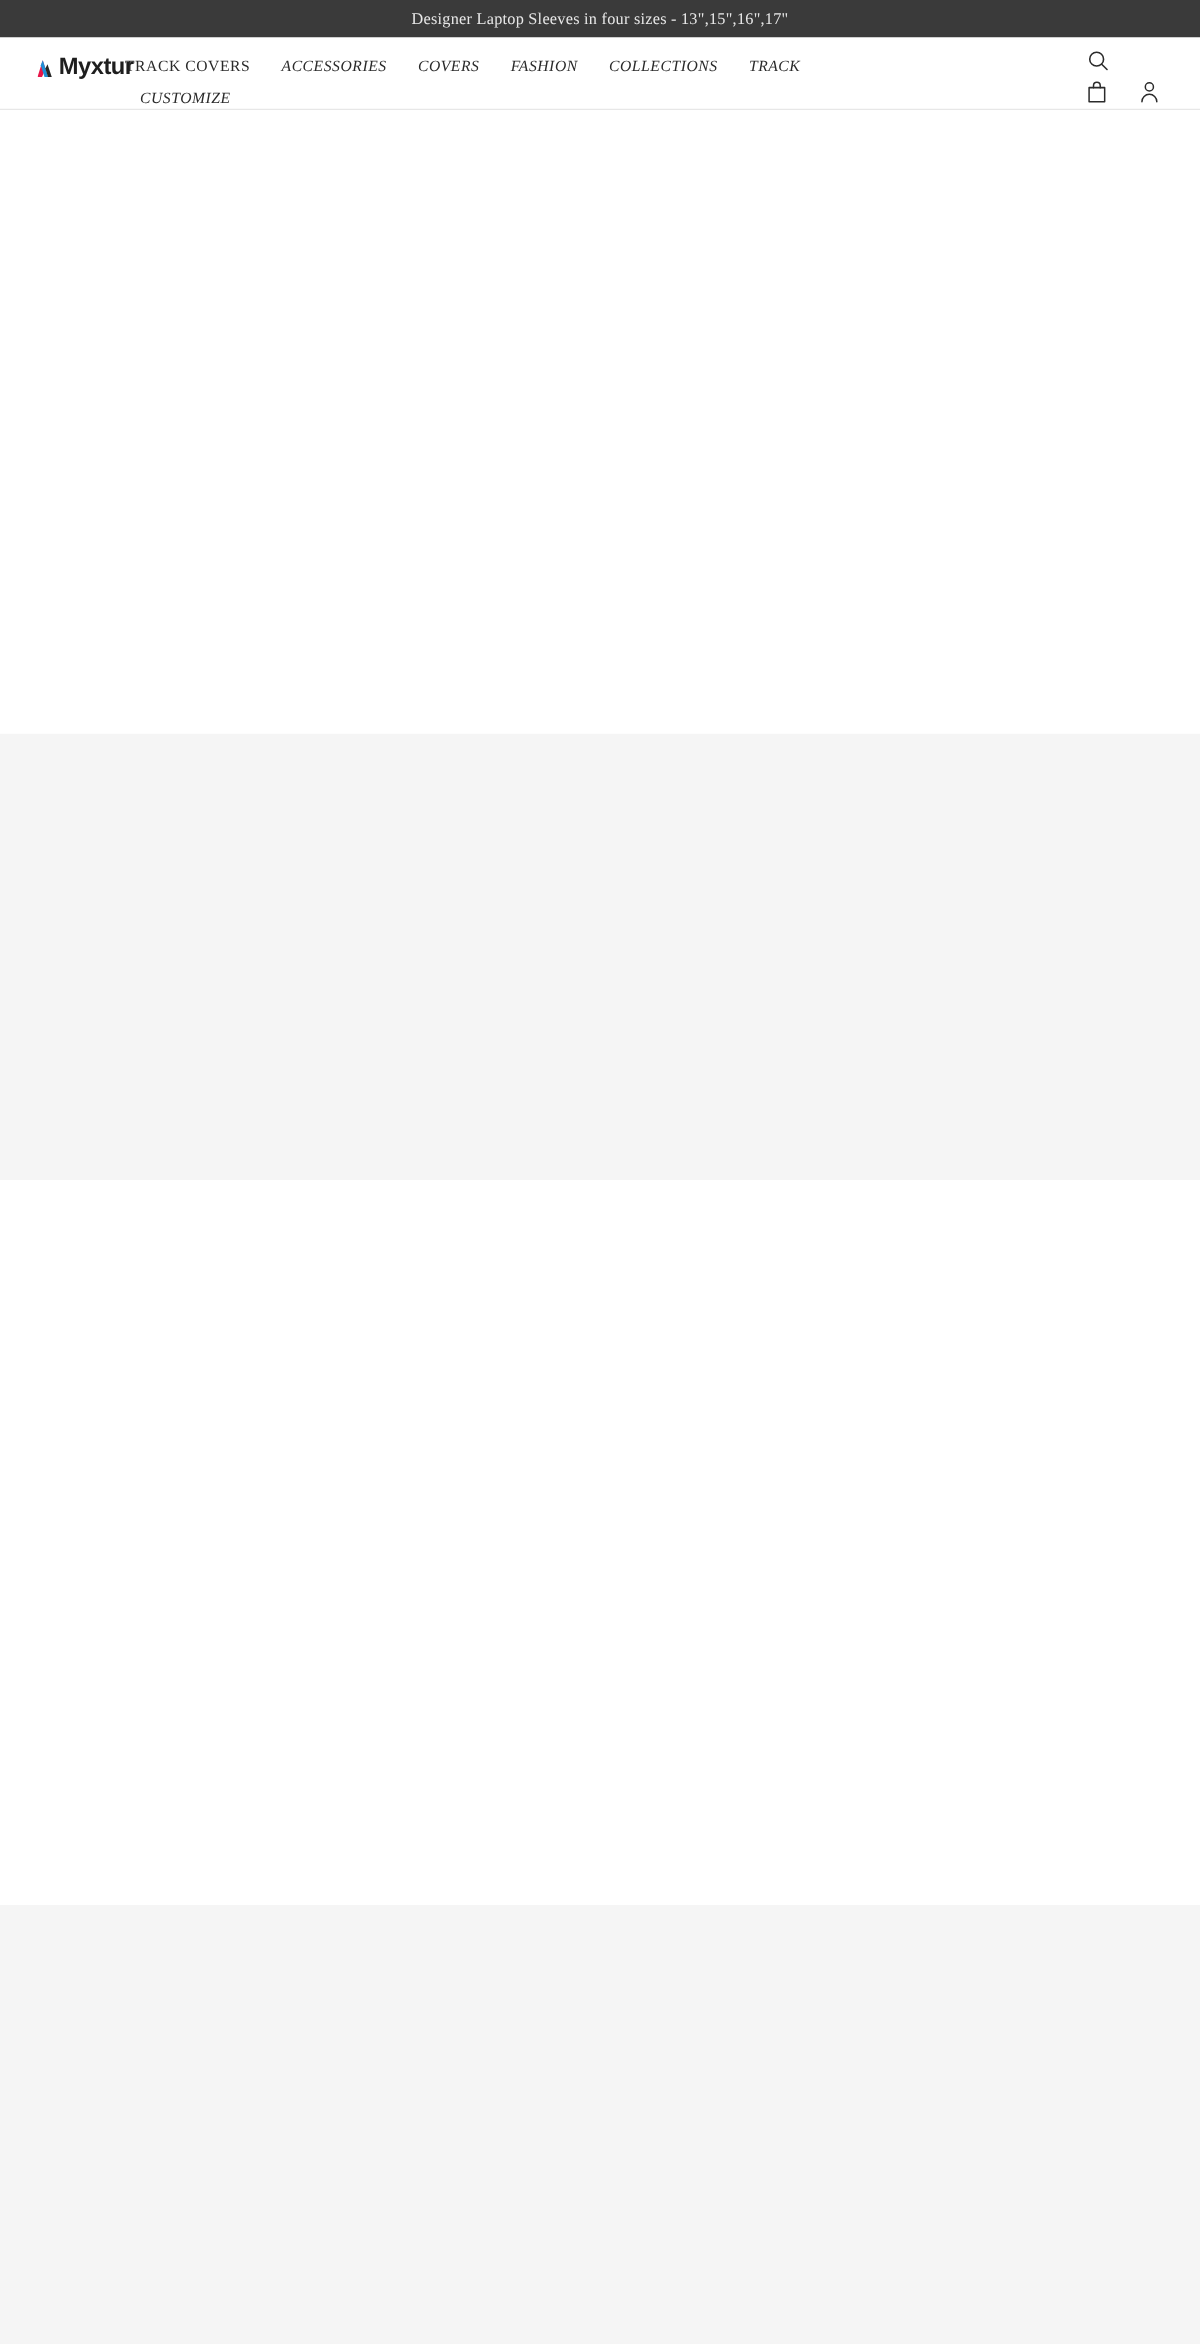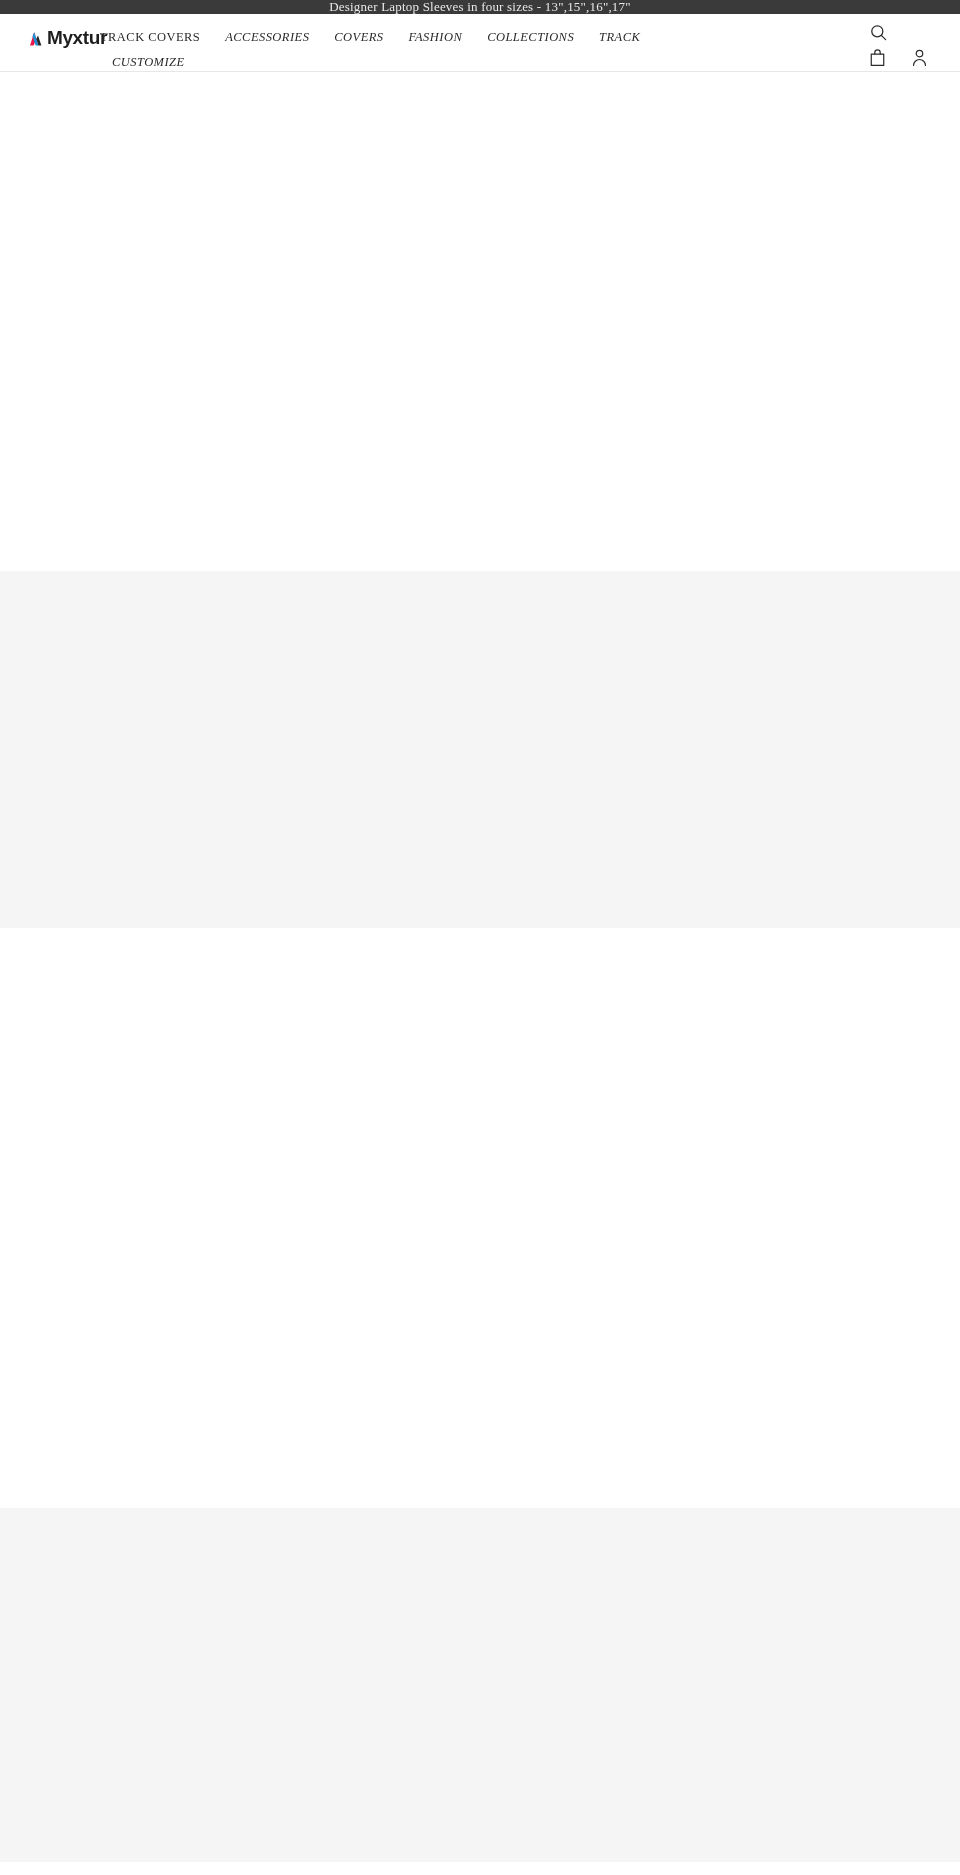--- a/index.html
+++ b/index.html
@@ -11,21 +11,21 @@
     height: 1875px;
     background: #ffffff;
     font-family: "Liberation Serif", serif;
     -webkit-font-smoothing: antialiased;
     overflow: hidden;
     position: relative;
   }
 
   
   .announcement-bar {
-    height: 14px;
+    height: 30px;
     background: #3a3a3a;
     color: #e8e8e8;
     display: flex;
     align-items: center;
     justify-content: center;
     font-size: 13px;
     letter-spacing: 0.2px;
     font-family: "Liberation Serif", serif;
     white-space: nowrap;
   }

